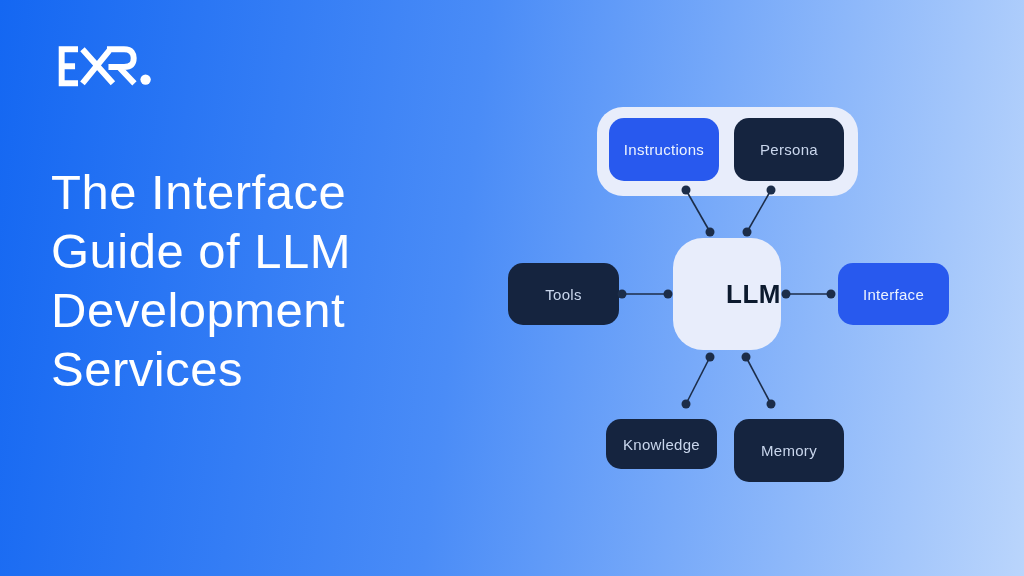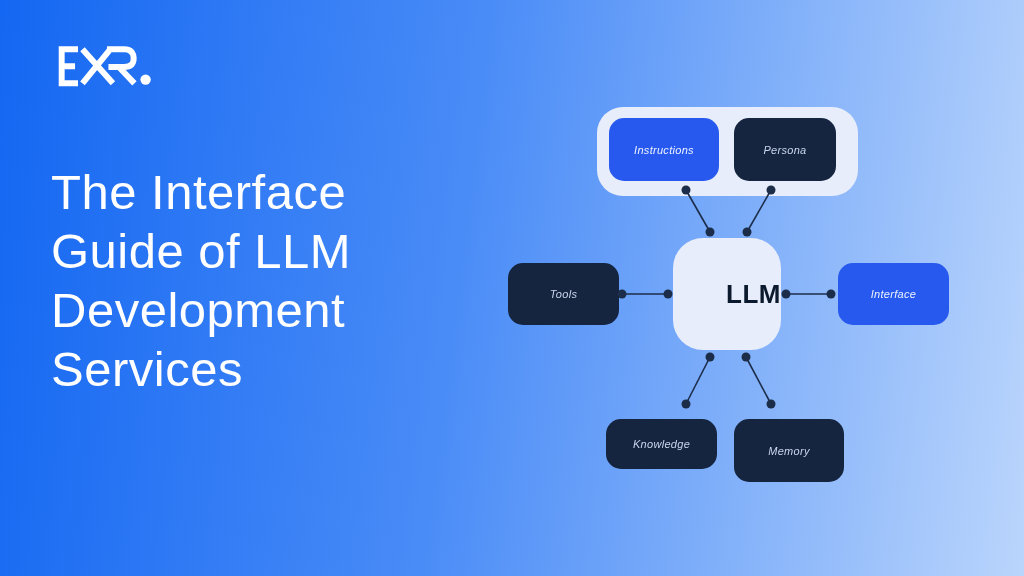--- a/index.html
+++ b/index.html
@@ -29,31 +29,31 @@
   .logo circle{fill:#fff;}
 
   .headline{
     position:absolute;left:51px;top:163px;
     color:var(--headline-color);
     font-size:49px;line-height:59px;font-weight:500;letter-spacing:.5px;
   }
 
   .diagram-node{
     position:absolute;display:flex;align-items:center;justify-content:center;
-    border-radius:15px;font-size:11px;letter-spacing:.3px;font-style:italic;
+    border-radius:15px;font-size:15px;letter-spacing:.3px;
   }
   .node--blue{background:var(--accent-blue);color:var(--label-blue-box);}
   .node--dark{background:var(--navy);color:var(--label-dark-box);}
 
   .panel-top{
     position:absolute;left:597px;top:107px;width:261px;height:89px;
     background:var(--panel);border-radius:26px;
   }
   .node-instructions{left:609px;top:118px;width:110px;height:63px;}
-  .node-persona{left:734px;top:118px;width:102px;height:63px;}
+  .node-persona{left:734px;top:118px;width:110px;height:63px;}
   .node-tools{left:508px;top:263px;width:111px;height:62px;}
   .node-interface{left:838px;top:263px;width:111px;height:62px;}
   .node-knowledge{left:606px;top:419px;width:111px;height:50px;}
   .node-memory{left:734px;top:419px;width:110px;height:63px;}
 
   .llm-box{
     position:absolute;left:673px;top:238px;width:108px;height:112px;
     background:var(--panel);border-radius:30px;
     display:flex;align-items:center;justify-content:flex-end;
     font-size:26px;font-weight:700;letter-spacing:.5px;color:var(--llm-text);

